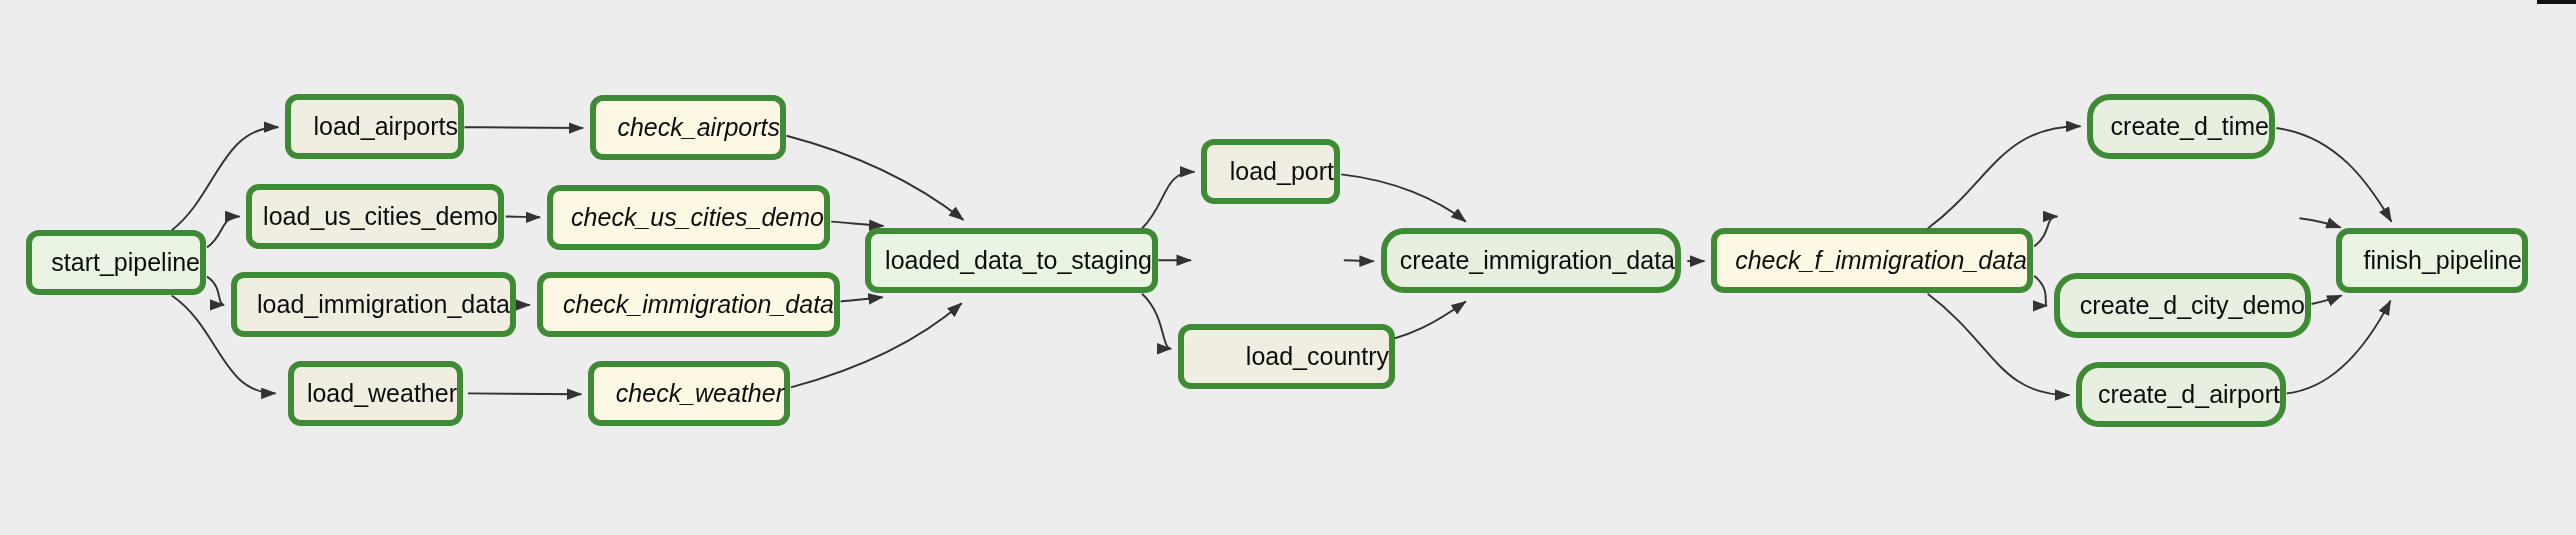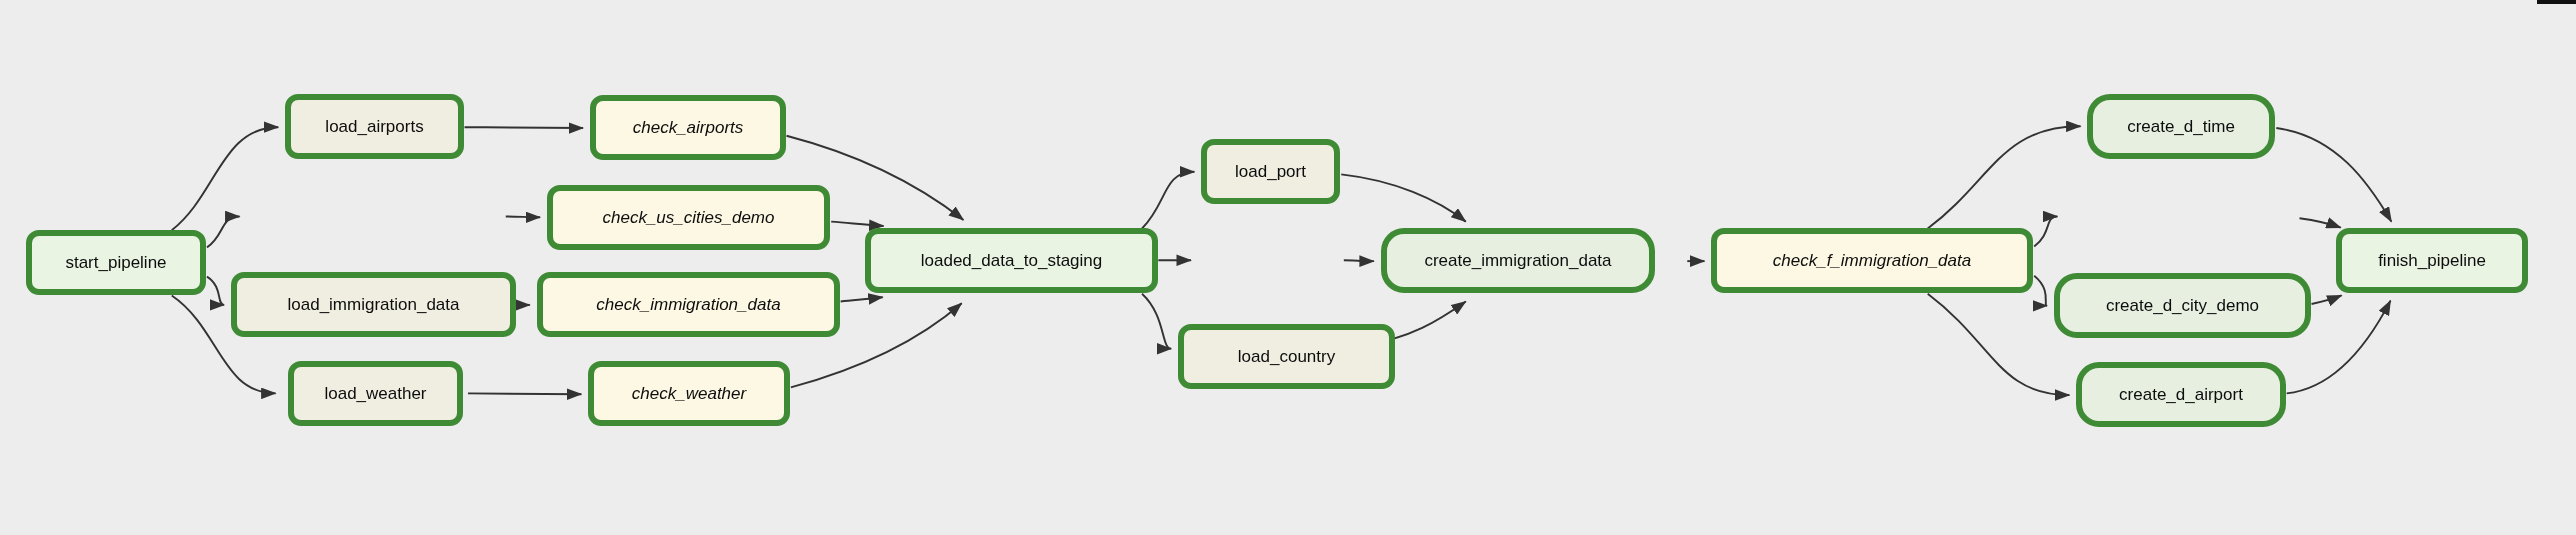--- a/index.html
+++ b/index.html
@@ -13,24 +13,24 @@
   #edge-layer{position:absolute;left:0;top:0;}
   #edge-layer path.edge{
     fill:none;
     stroke:var(--edge,#333);
     stroke-width:2.25;
   }
   #arrowhead path{fill:var(--edge,#333);}
   .node{
     position:absolute;
     box-sizing:border-box;
-    display:flex;align-items:center;justify-content:center;
+    display:flex;align-items:center;justify-content:flex-end;
     border:6px solid var(--node-border,#3f8a34);
     border-radius:13px;
-    font-size:17px;
+    font-size:25px;
     color:var(--node-text,#0d0d0d);
     white-space:nowrap;
     cursor:pointer;
   }
   .fill-dummy{background:var(--fill-dummy,#e9f4e3);}
   .fill-load{background:var(--fill-load,#f0ede1);}
   .fill-check{background:var(--fill-check,#fdf8e3);font-style:italic;}
   .fill-create{background:var(--fill-create,#e6efe0);border-radius:23px;}
   #corner-artifact{
     position:absolute;
@@ -77,20 +77,23 @@
     <path class="edge" marker-end="url(#arrowhead)" d="M 2692,354 C 2706,351 2717,348 2727,344"></path>
     <path class="edge" marker-end="url(#arrowhead)" d="M 2663,458 C 2720,452 2758,400 2784,350"></path>
   </svg>
 
   <div class="node fill-dummy" style="left:26px;top:230px;width:180px;height:65px">
       <span>start_pipeline</span>
     </div>
   <div class="node fill-load" style="left:285px;top:94px;width:179px;height:65px">
       <span>load_airports</span>
     </div>
+  <div class="node fill-load" style="left:246px;top:184px;width:258px;height:65px">
+      <span>load_us_cities_demo</span>
+    </div>
   <div class="node fill-load" style="left:231px;top:272px;width:285px;height:65px">
       <span>load_immigration_data</span>
     </div>
   <div class="node fill-load" style="left:288px;top:361px;width:175px;height:65px">
       <span>load_weather</span>
     </div>
   <div class="node fill-check" style="left:590px;top:95px;width:196px;height:65px">
       <span>check_airports</span>
     </div>
   <div class="node fill-check" style="left:547px;top:185px;width:283px;height:65px">
@@ -104,21 +107,21 @@
     </div>
   <div class="node fill-dummy" style="left:865px;top:228px;width:293px;height:65px">
       <span>loaded_data_to_staging</span>
     </div>
   <div class="node fill-load" style="left:1201px;top:139px;width:139px;height:65px">
       <span>load_port</span>
     </div>
   <div class="node fill-load" style="left:1178px;top:324px;width:217px;height:65px">
       <span>load_country</span>
     </div>
-  <div class="node fill-create" style="left:1381px;top:228px;width:274px;height:65px">
+  <div class="node fill-create" style="left:1381px;top:228px;width:300px;height:65px">
       <span>create_immigration_data</span>
     </div>
   <div class="node fill-check" style="left:1711px;top:228px;width:322px;height:65px">
       <span>check_f_immigration_data</span>
     </div>
   <div class="node fill-create" style="left:2087px;top:94px;width:188px;height:65px">
       <span>create_d_time</span>
     </div>
   <div class="node fill-create" style="left:2054px;top:273px;width:257px;height:65px">
       <span>create_d_city_demo</span>

